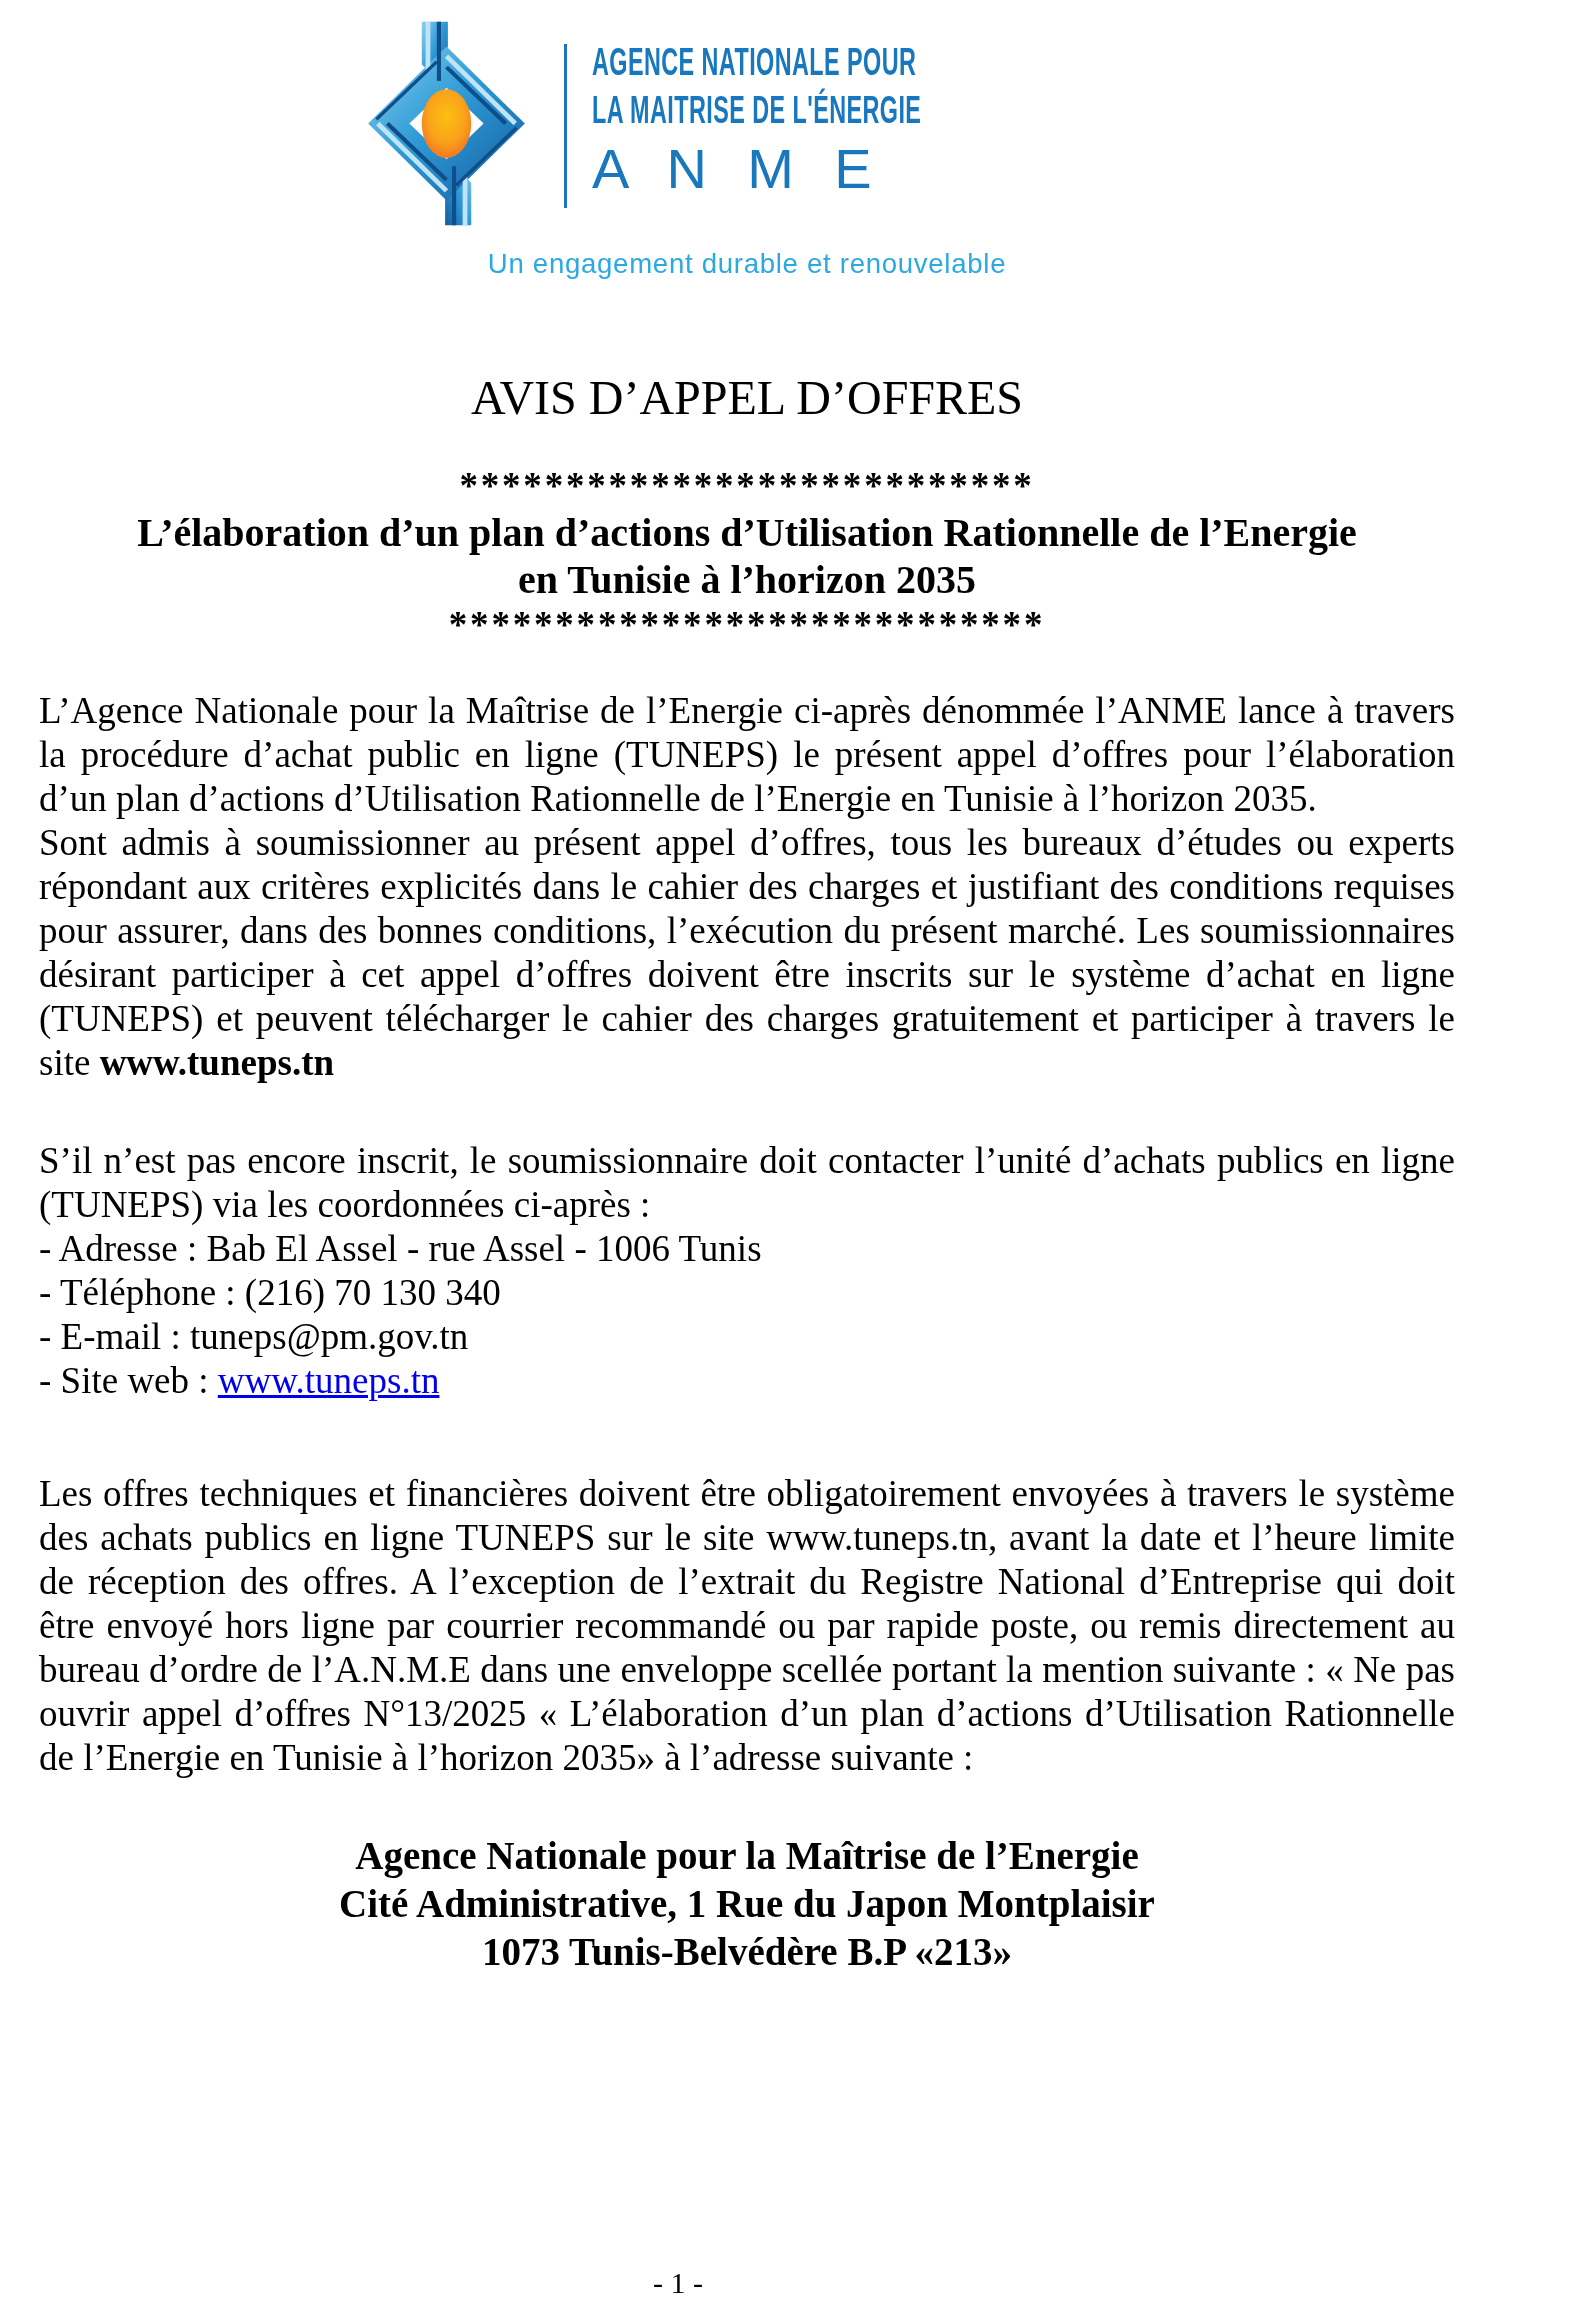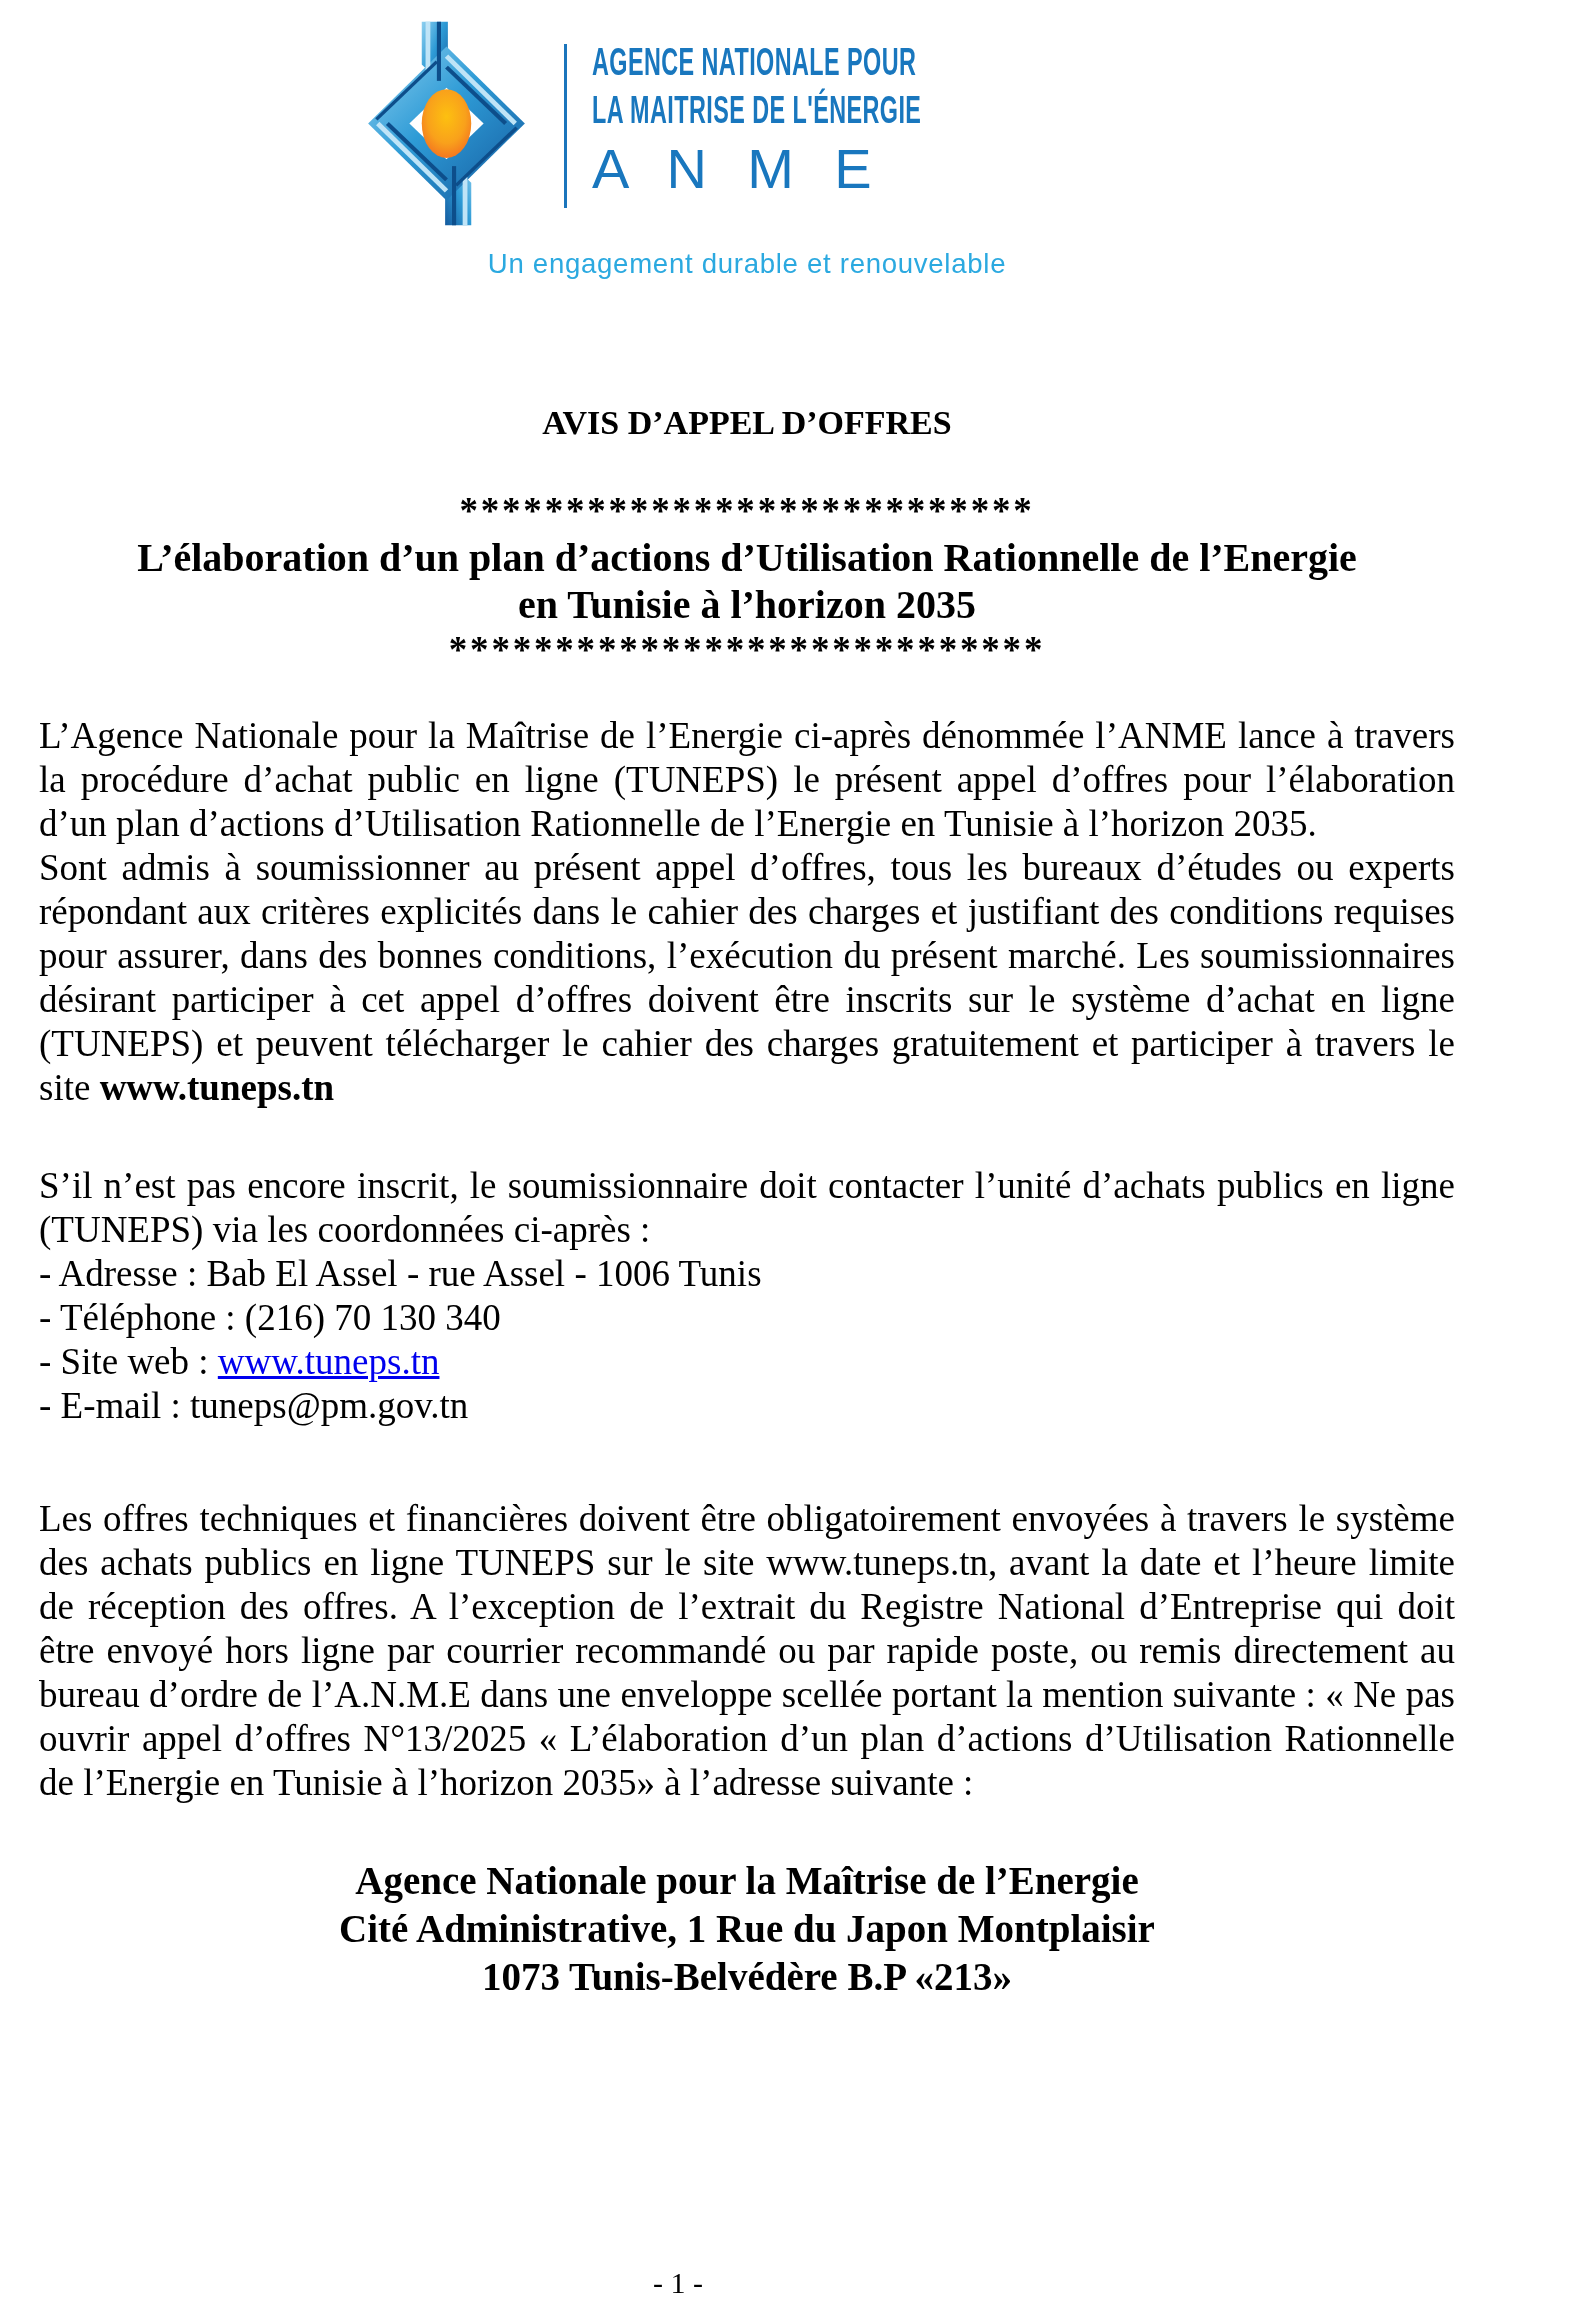--- a/index.html
+++ b/index.html
@@ -34,21 +34,21 @@
     color:#1977BE; letter-spacing:12.4px; margin-top:5px;
     white-space:nowrap;
   }
   .tagline-row { text-align:center; margin-top:20.7px; }
   .tagline {
     font-family:"Liberation Sans", sans-serif;
     font-size:27.6px; color:#2BA9E0; letter-spacing:0.7px;
   }
 
   
-  .doc-title { margin-top:117px; text-align:center; font-weight:bold; font-size:34px; line-height:51px; }
+  .doc-title { margin-top:92px; text-align:center; font-weight:normal; font-size:48px; line-height:51px; }
   .stars { text-align:center; font-weight:bold; font-size:37px; line-height:43px; letter-spacing:2.8px; white-space:nowrap; }
   .stars-top { margin-top:41px; }
   .subject { text-align:center; font-weight:bold; font-size:40px; line-height:47px; margin-top:2px; }
   .stars-bottom { margin-top:0; }
 
   
   .body-text { font-size:37px; line-height:44px; text-align:justify; }
   .p-intro { margin-top:43px; }
   .p-registration { margin-top:54px; }
   .contact-line { text-align:left; }
@@ -137,22 +137,22 @@
   <div class="stars stars-bottom">****************************</div>
 
   <div class="body-text p-intro">L’Agence Nationale pour la Maîtrise de l’Energie ci-après dénommée l’ANME lance à travers la procédure d’achat public en ligne (TUNEPS) le présent appel d’offres pour l’élaboration d’un plan d’actions d’Utilisation Rationnelle de l’Energie en Tunisie à l’horizon 2035.</div>
 
   <div class="body-text"><span>Sont admis à soumissionner au présent appel d’offres, tous les bureaux d’études ou experts répondant aux critères explicités dans le cahier des charges et justifiant des conditions requises pour assurer, dans des bonnes conditions, l’exécution du présent marché. Les soumissionnaires désirant participer à cet appel d’offres doivent être inscrits sur le système d’achat en ligne (TUNEPS) et peuvent télécharger le cahier des charges gratuitement et participer à travers le site </span><span class="bold">www.tuneps.tn</span></div>
 
   <div class="body-text p-registration">
     <div>S’il n’est pas encore inscrit, le soumissionnaire doit contacter l’unité d’achats publics en ligne (TUNEPS) via les coordonnées ci-après :</div>
     <div class="contact-line">- Adresse : Bab El Assel - rue Assel - 1006 Tunis</div>
     <div class="contact-line">- Téléphone : (216) 70 130 340</div>
+    <div class="contact-line">- E-mail : tuneps@pm.gov.tn</div>
     <div class="contact-line"><span>- Site web : </span><a class="link">www.tuneps.tn</a></div>
-    <div class="contact-line">- E-mail : tuneps@pm.gov.tn</div>
   </div>
 
   <div class="body-text p-submission">Les offres techniques et financières doivent être obligatoirement envoyées à travers le système des achats publics en ligne TUNEPS sur le site www.tuneps.tn, avant la date et l’heure limite de réception des offres. A l’exception de l’extrait du Registre National d’Entreprise qui doit être envoyé hors ligne par courrier recommandé ou par rapide poste, ou remis directement au bureau d’ordre de l’A.N.M.E dans une enveloppe scellée portant la mention suivante : « Ne pas ouvrir appel d’offres N°13/2025 « L’élaboration d’un plan d’actions d’Utilisation Rationnelle de l’Energie en Tunisie à l’horizon 2035» à l’adresse suivante :</div>
 
   <div class="address">
     <div>Agence Nationale pour la Maîtrise de l’Energie</div>
     <div>Cité Administrative, 1 Rue du Japon Montplaisir</div>
     <div>1073 Tunis-Belvédère B.P «213»</div>
   </div>
 

